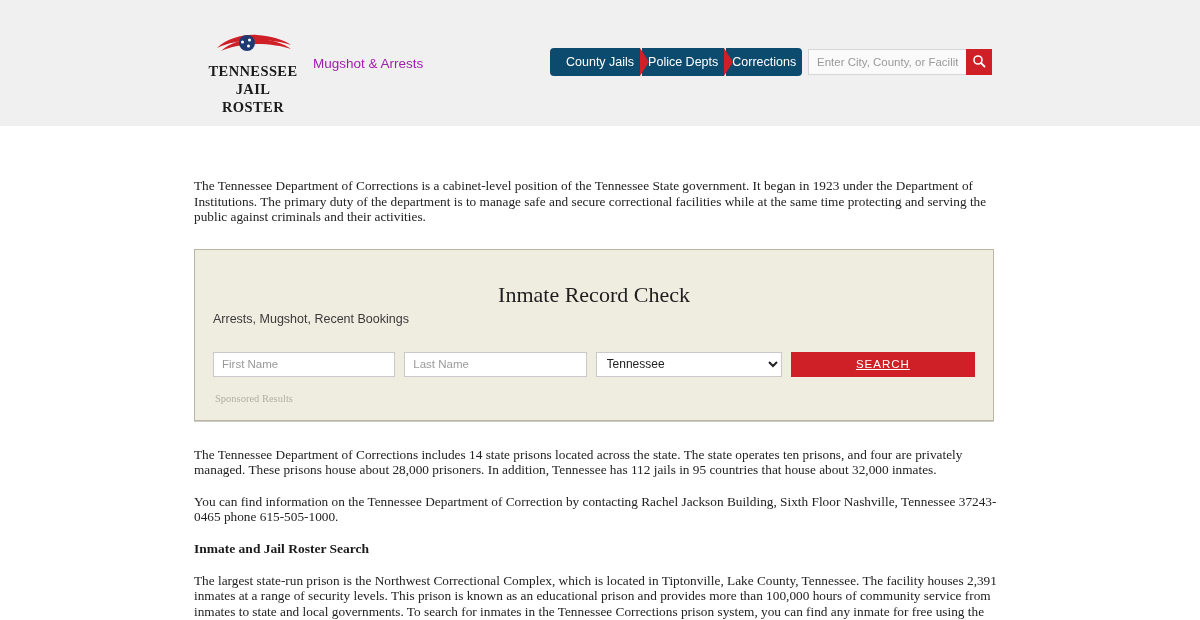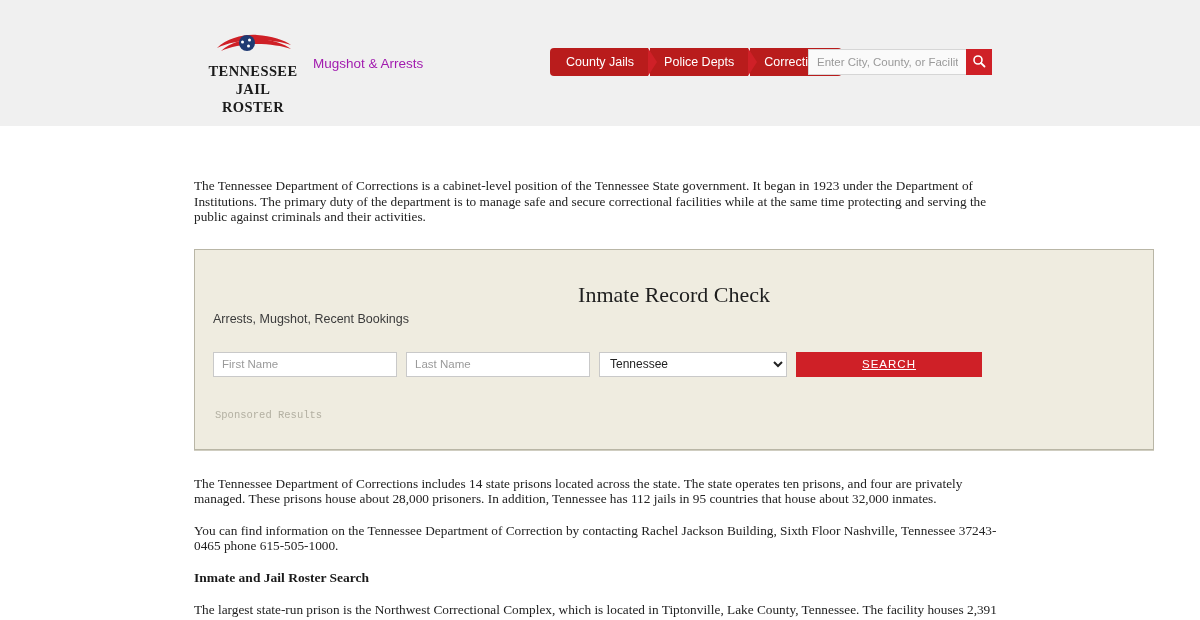--- a/index.html
+++ b/index.html
@@ -57,25 +57,25 @@
 
   .nav-pills {
     position: absolute;
     left: 550px;
     top: 48px;
     display: flex;
     align-items: stretch;
     height: 28px;
   }
   .pill {
-    background: #b91c1c;
+    background: #0c4a6e;
     color: #ffffff;
     font-family: "Liberation Sans", sans-serif;
     font-size: 12.5px;
-    padding: 0 14px;
+    padding: 0 6px;
     height: 28px;
     line-height: 28px;
     position: relative;
     margin-right: 2px;
     cursor: pointer;
     white-space: nowrap;
   }
   .pill:first-child { border-radius: 4px 0 0 4px; padding-left: 16px; }
   .pill:last-child { border-radius: 0 4px 4px 0; margin-right: 0; }
   .pill::after {
@@ -145,25 +145,25 @@
     font-family: "Liberation Serif", serif;
     font-size: 13.3px;
     line-height: 15.5px;
     color: #222222;
     margin: 16px 0 16px 0;
     text-align: left;
   }
 
   
   .widget {
-    width: 960px;
+    width: 800px;
     margin: 24px 0 26px 0;
     border: 1px solid #b9b6a6;
     background: #efece0;
-    padding: 24px 18px 28px 18px;
+    padding: 24px 18px 16px 18px;
     box-shadow: 0 1px 0 #cfcdc0;
   }
   .widget-title {
     font-family: "Liberation Serif", serif;
     font-size: 22px;
     color: #1e1e1e;
     text-align: center;
     margin: 8px 0 4px 0;
     font-weight: normal;
   }
@@ -210,24 +210,24 @@
     background: #cf2027;
     border: none;
     color: #ffffff;
     font-family: "Liberation Sans", sans-serif;
     font-size: 11.5px;
     letter-spacing: 1px;
     cursor: pointer;
     text-decoration: underline;
   }
   .sponsored {
-    font-family: Liberation Mono, monospace;
+    font-family: Liberation Serif, serif;
     font-size: 10.5px;
     color: #b3b0a2;
-    margin-top: 32px;
+    margin-top: 16px;
     padding-left: 2px;
   }
 </style>
 </head>
 <body>
 
 <header class="site-header">
   <div class="header-inner">
 
     <a class="brand" href="#" style="text-decoration:none;">

